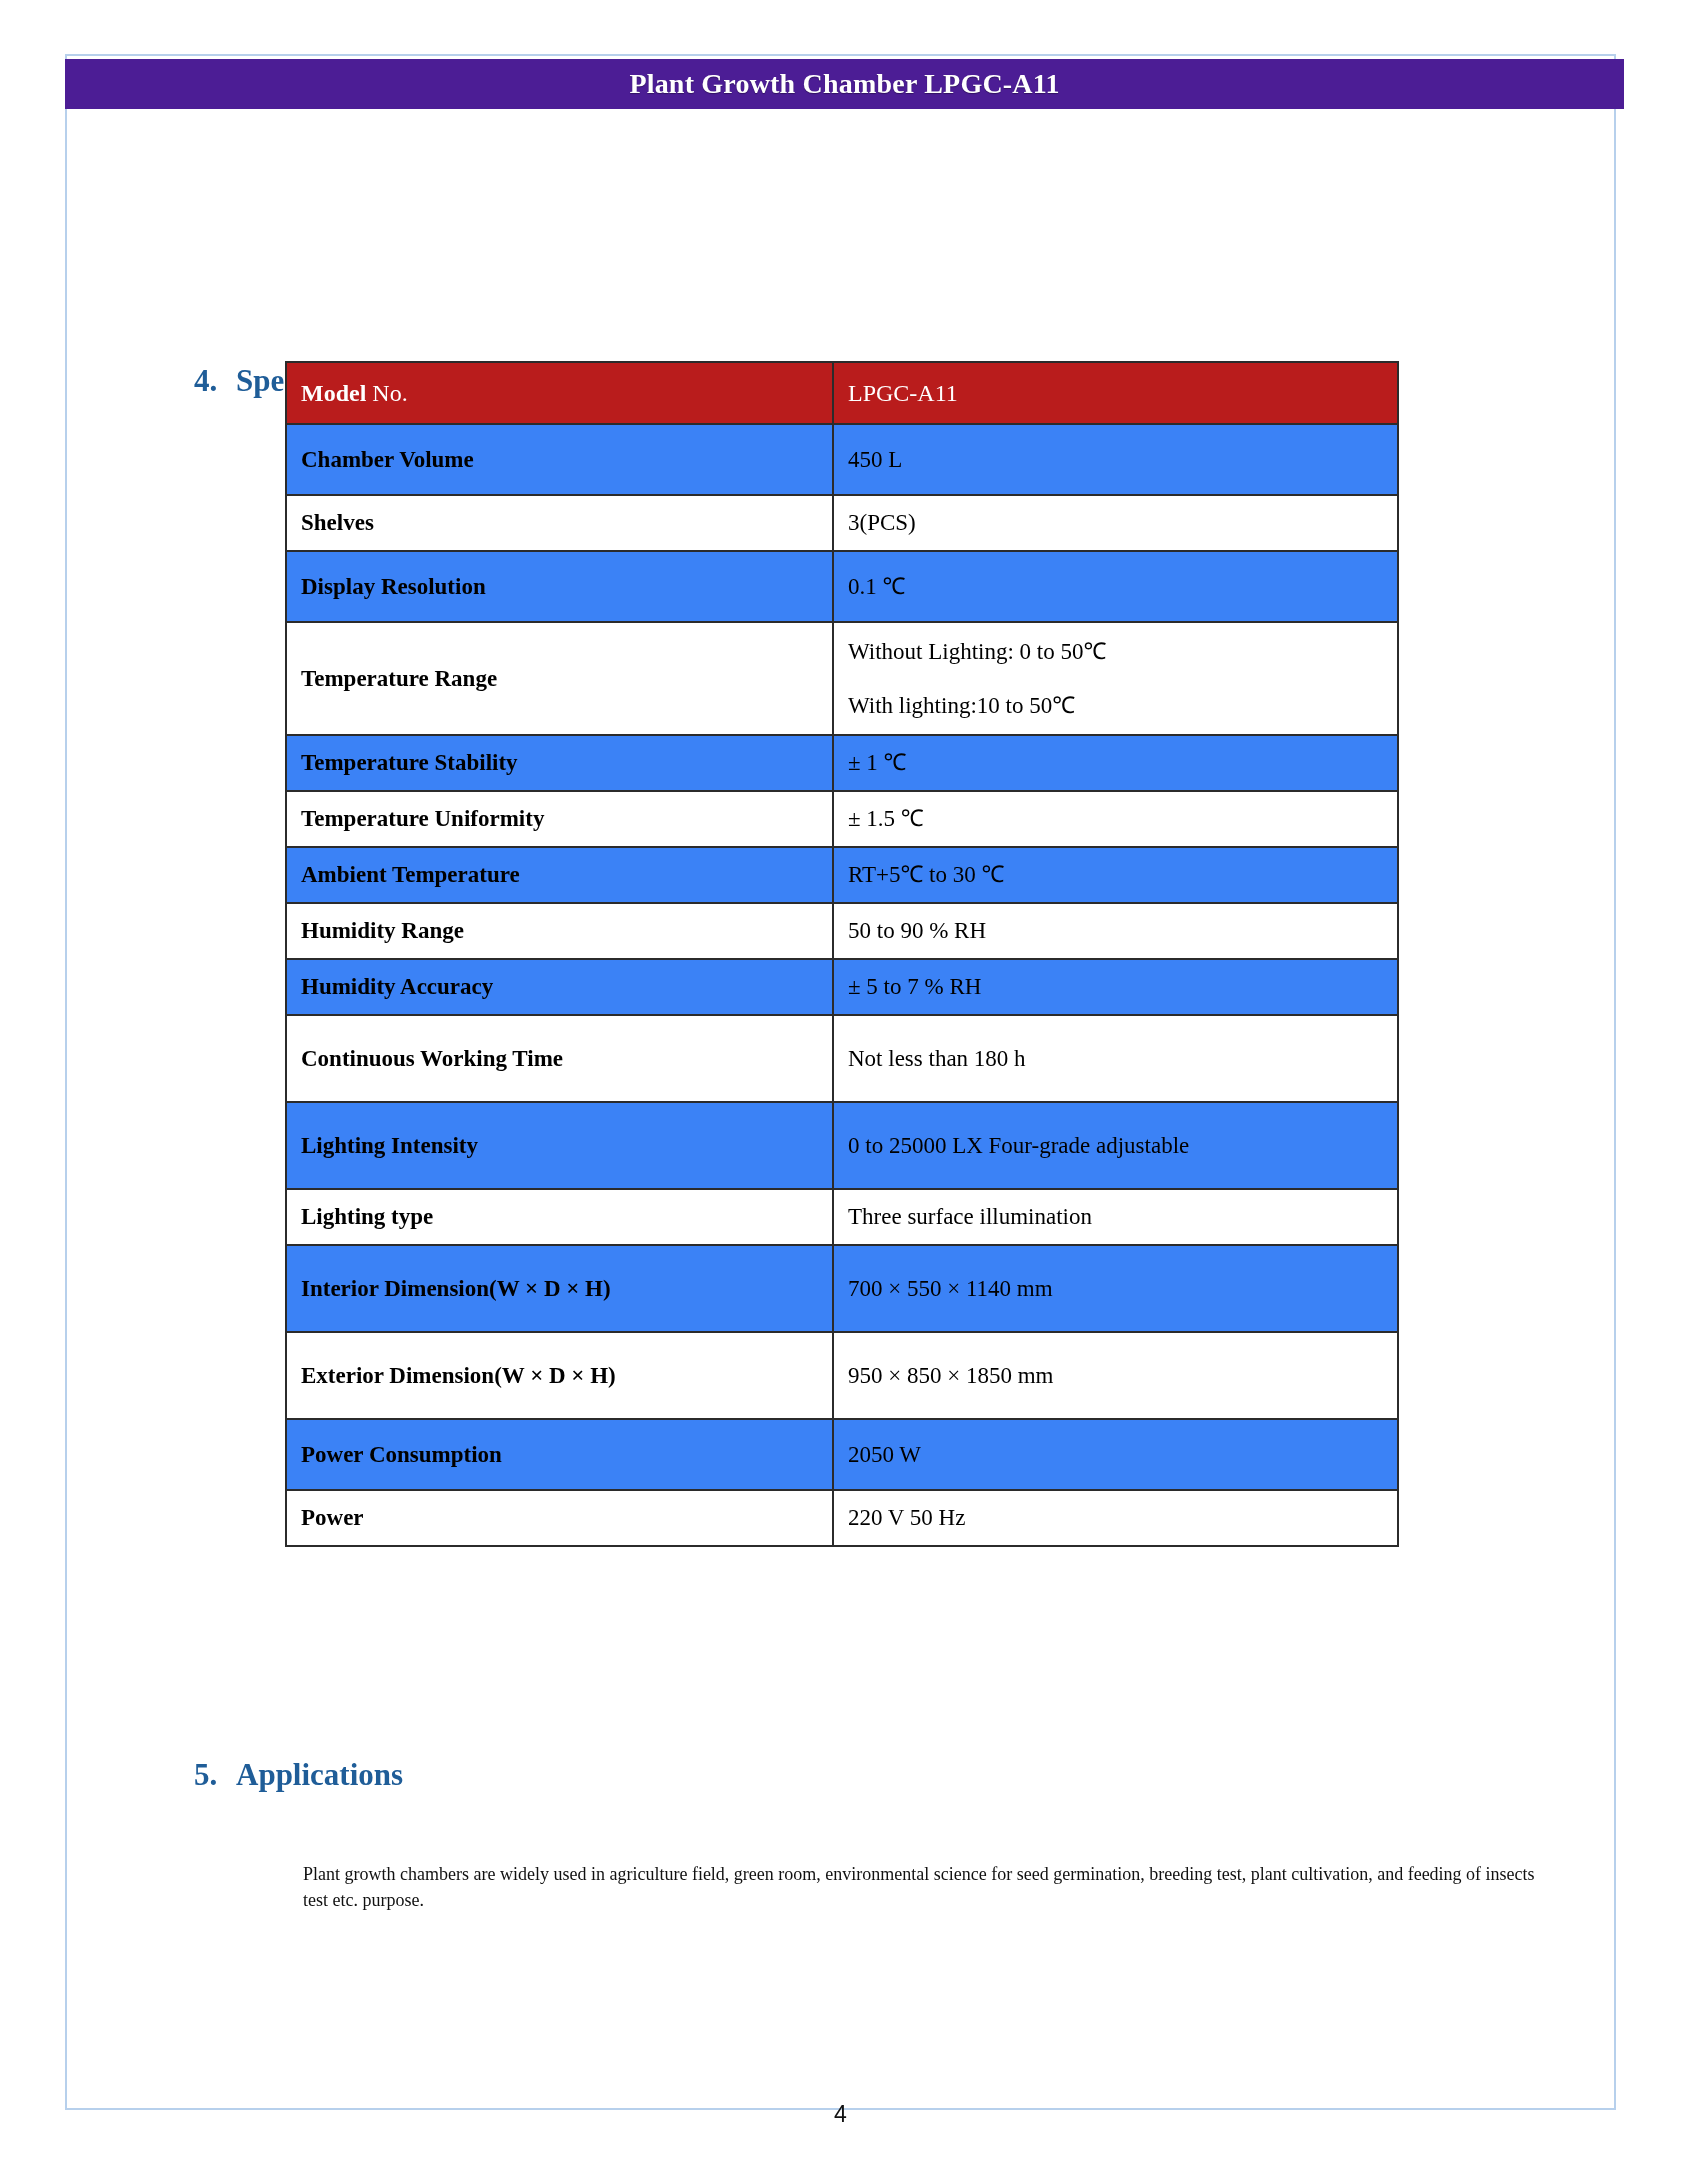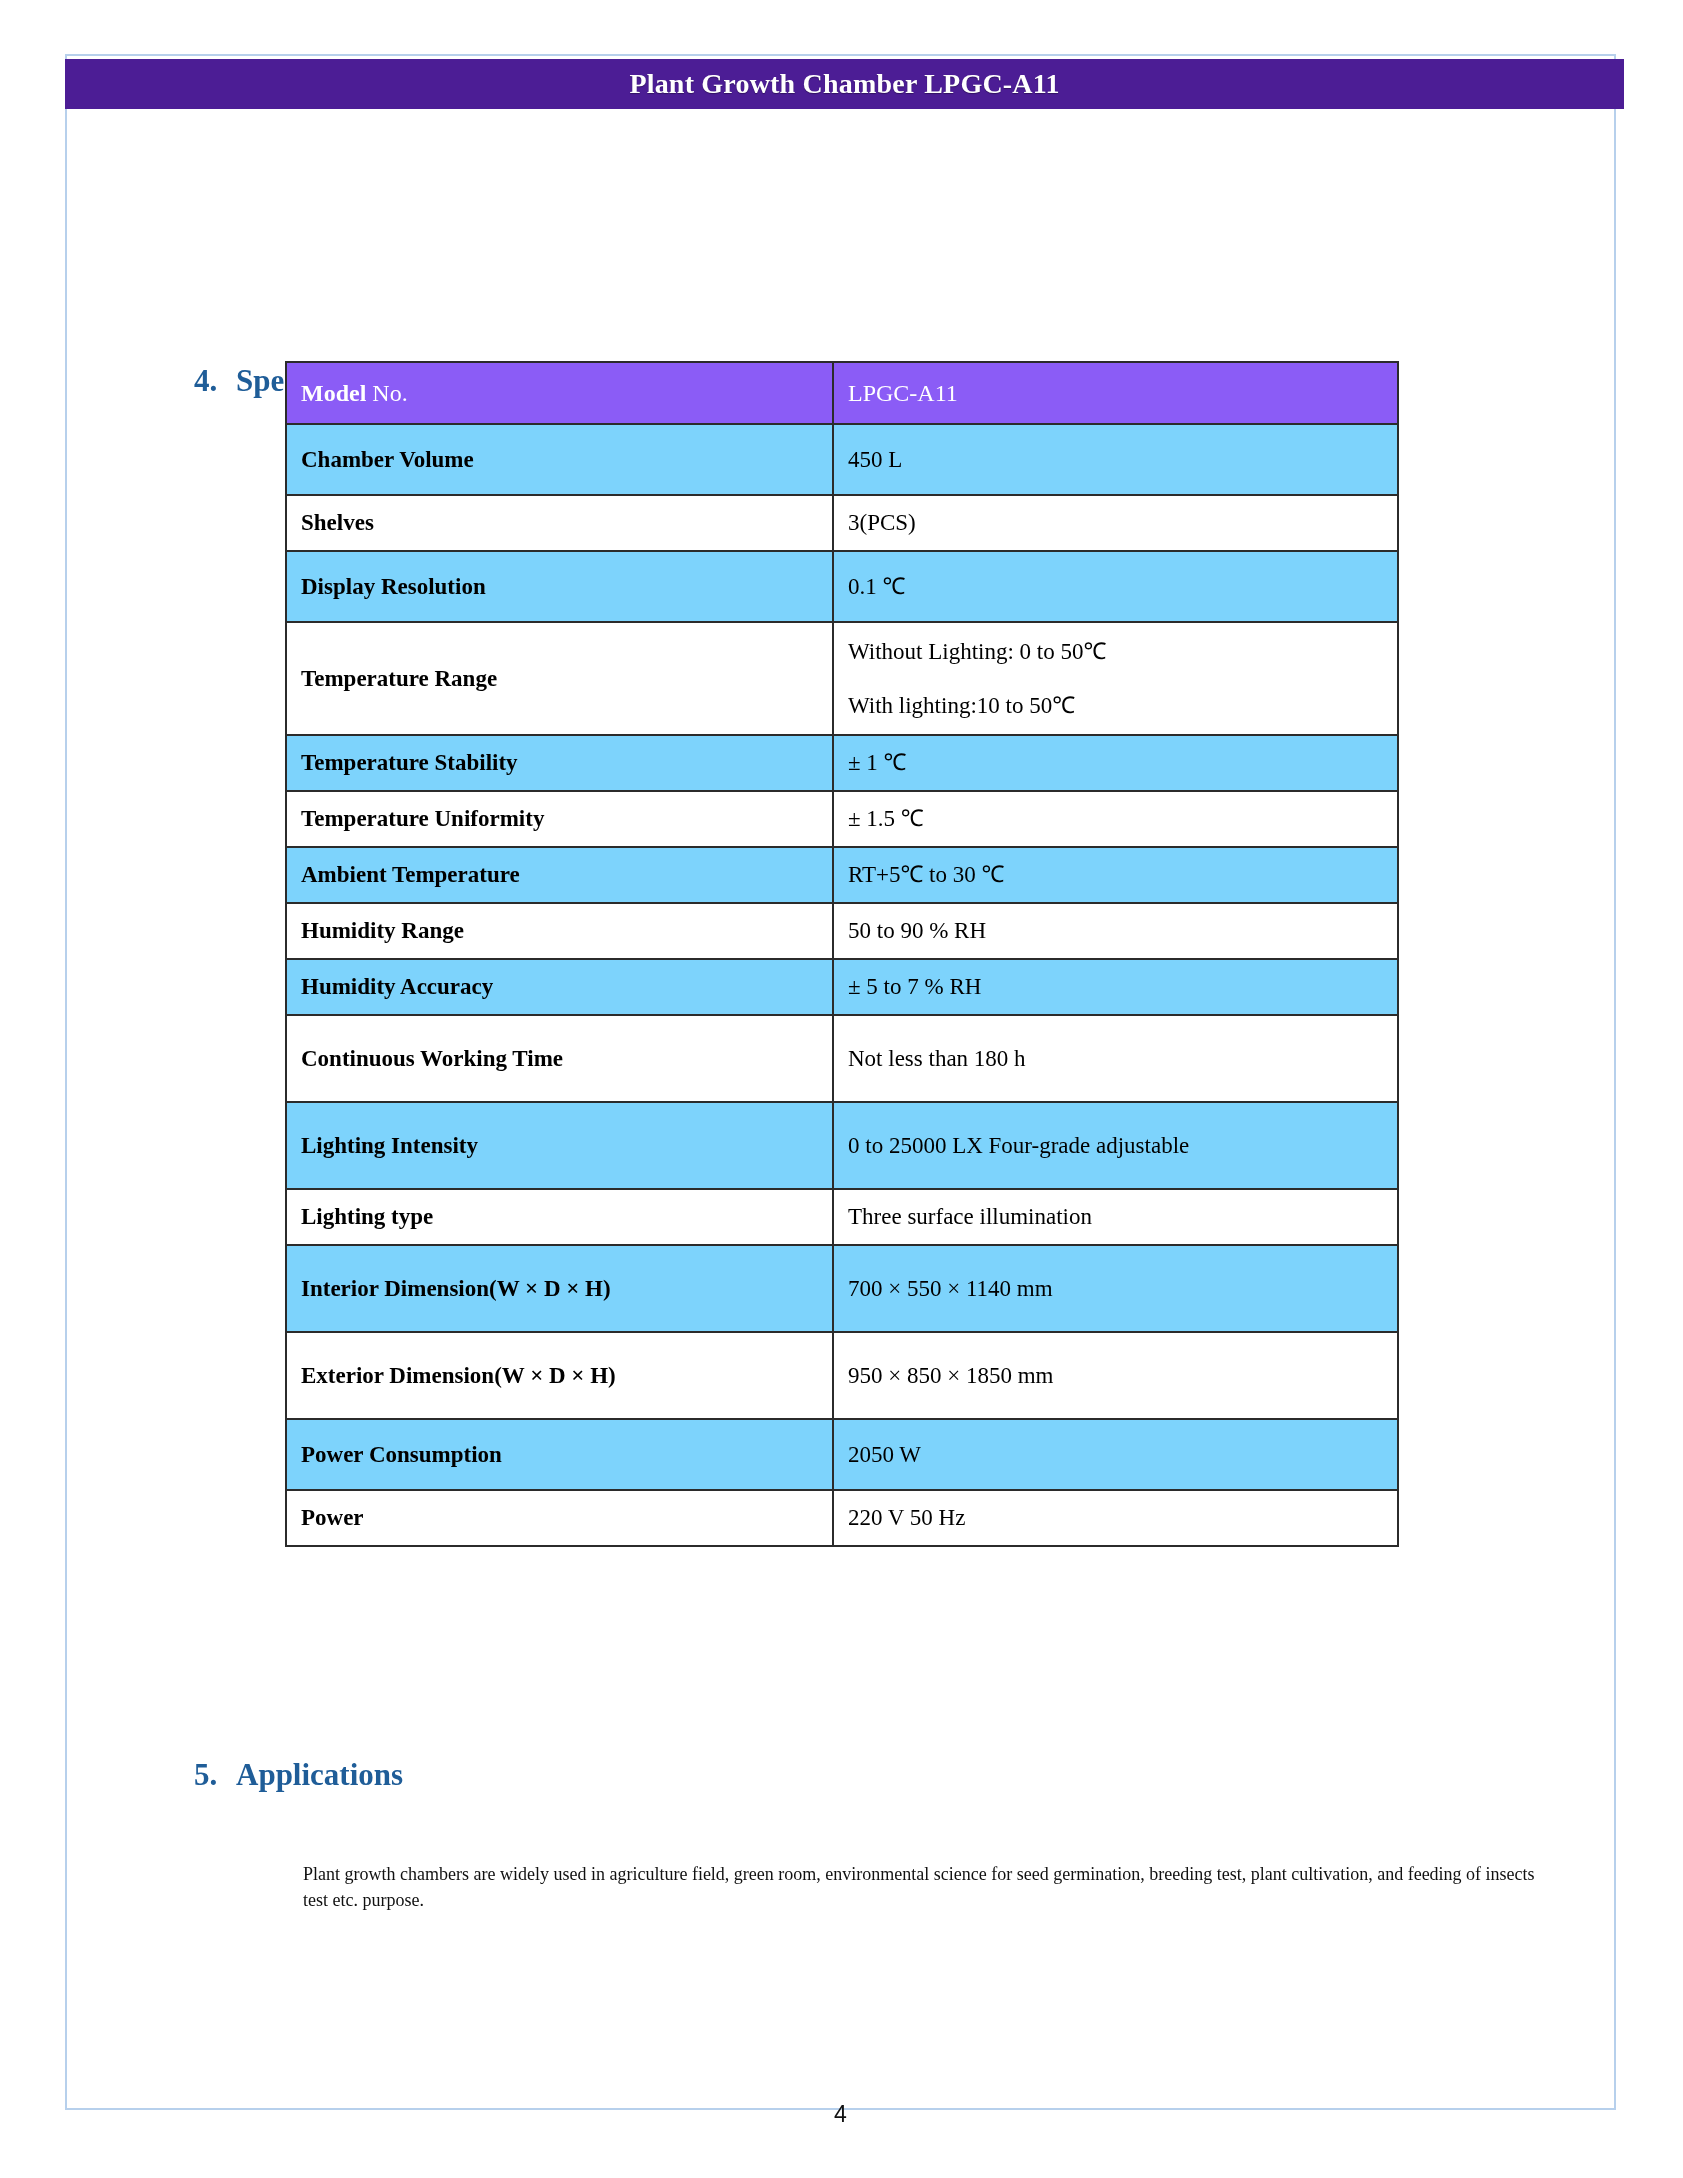--- a/index.html
+++ b/index.html
@@ -94,30 +94,30 @@
     padding: 6px 14px;
     vertical-align: middle;
     font-family: "Liberation Serif", serif;
     color: #000000;
     line-height: 1.45;
   }
   #spec-table td.label { font-weight: bold; }
   #spec-table td.value { font-weight: normal; }
 
   #spec-table tr.header-row td {
-    background: #8b5cf6;
+    background: #b91c1c;
     color: #ffffff;
     font-size: 24px;
     height: 48px;
     border-color: #2b2b2b;
   }
   #spec-table tr.header-row td .strong { font-weight: bold; }
   #spec-table tr.header-row td .light { font-weight: normal; }
 
-  #spec-table tr.shade td { background: #7dd3fc; }
+  #spec-table tr.shade td { background: #3b82f6; }
   #spec-table tr.plain td { background: #ffffff; }
 
   .h-sm  { height: 42px; }
   .h-md  { height: 57px; }
   .h-lg  { height: 73px; }
   .h-xl  { height: 99px; }
 
   .value-line { display: block; }
   .value-line + .value-line { margin-top: 20px; }
 

